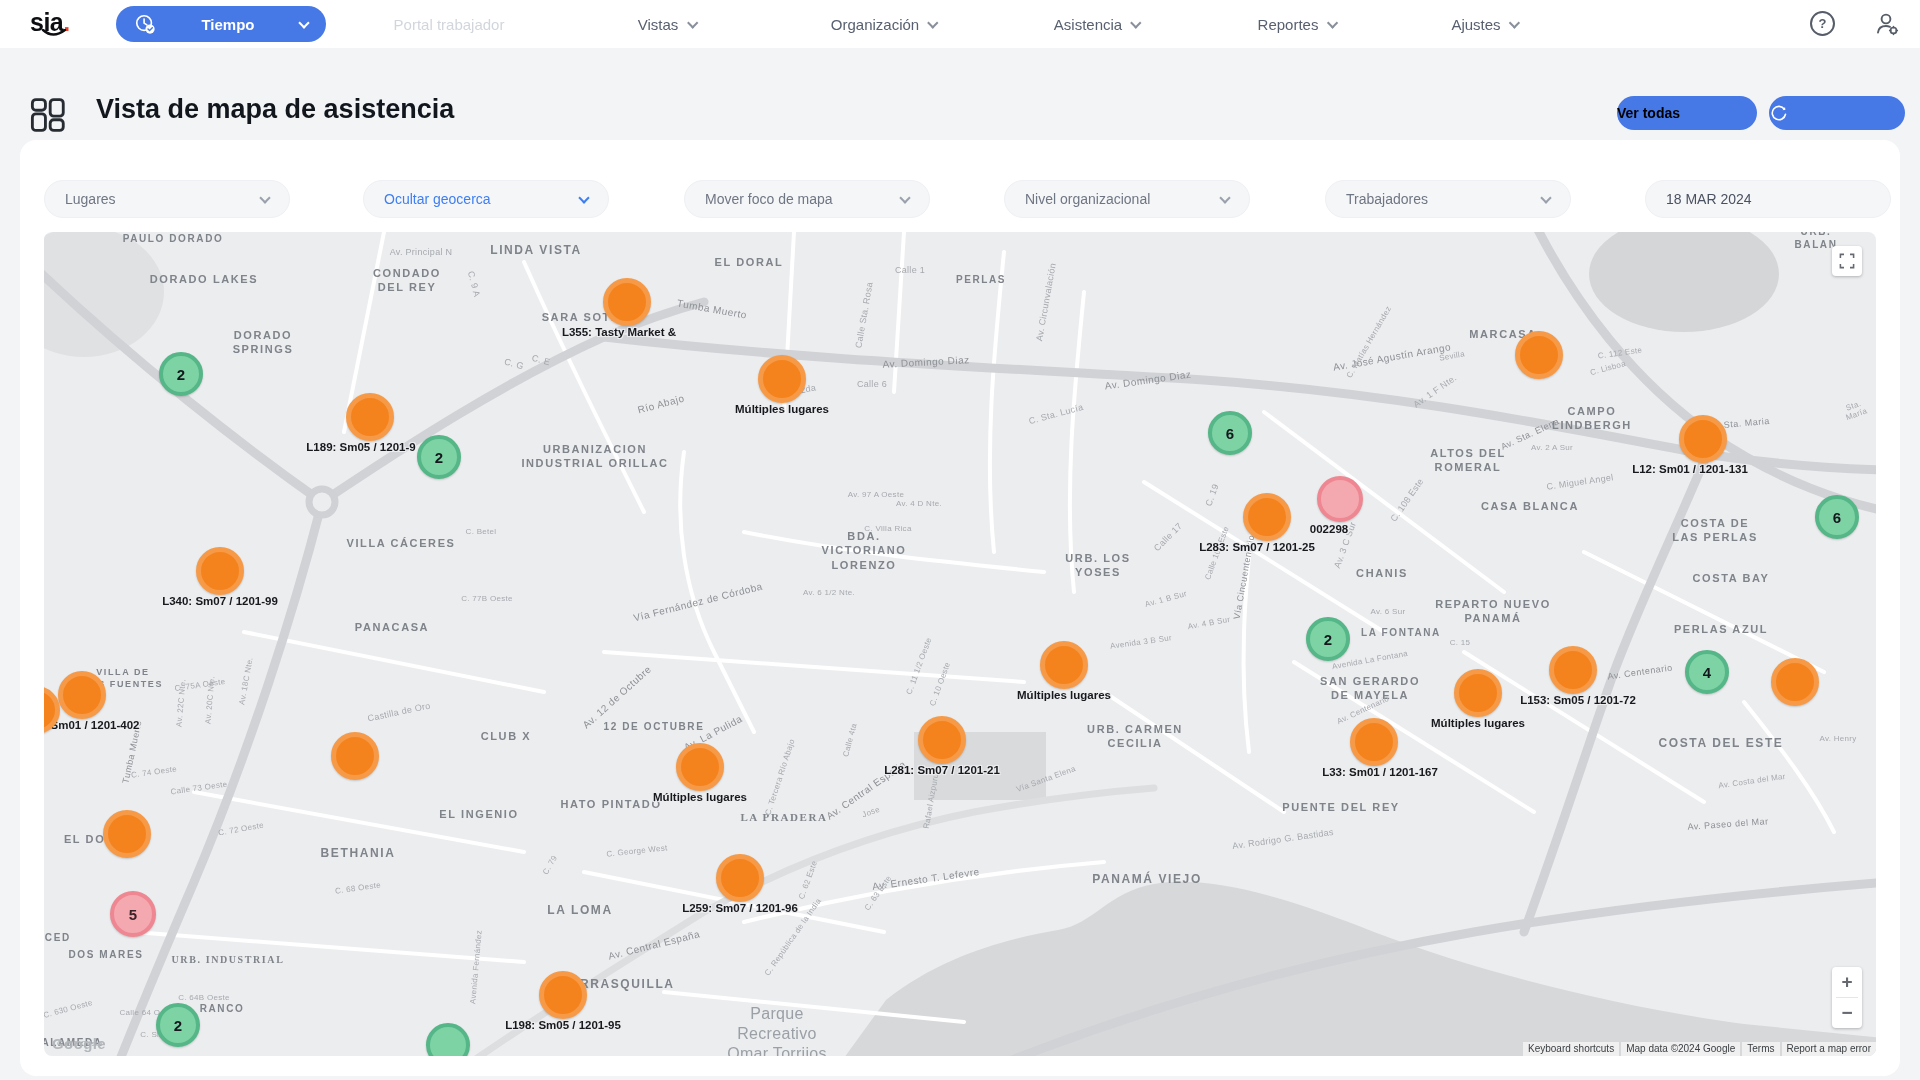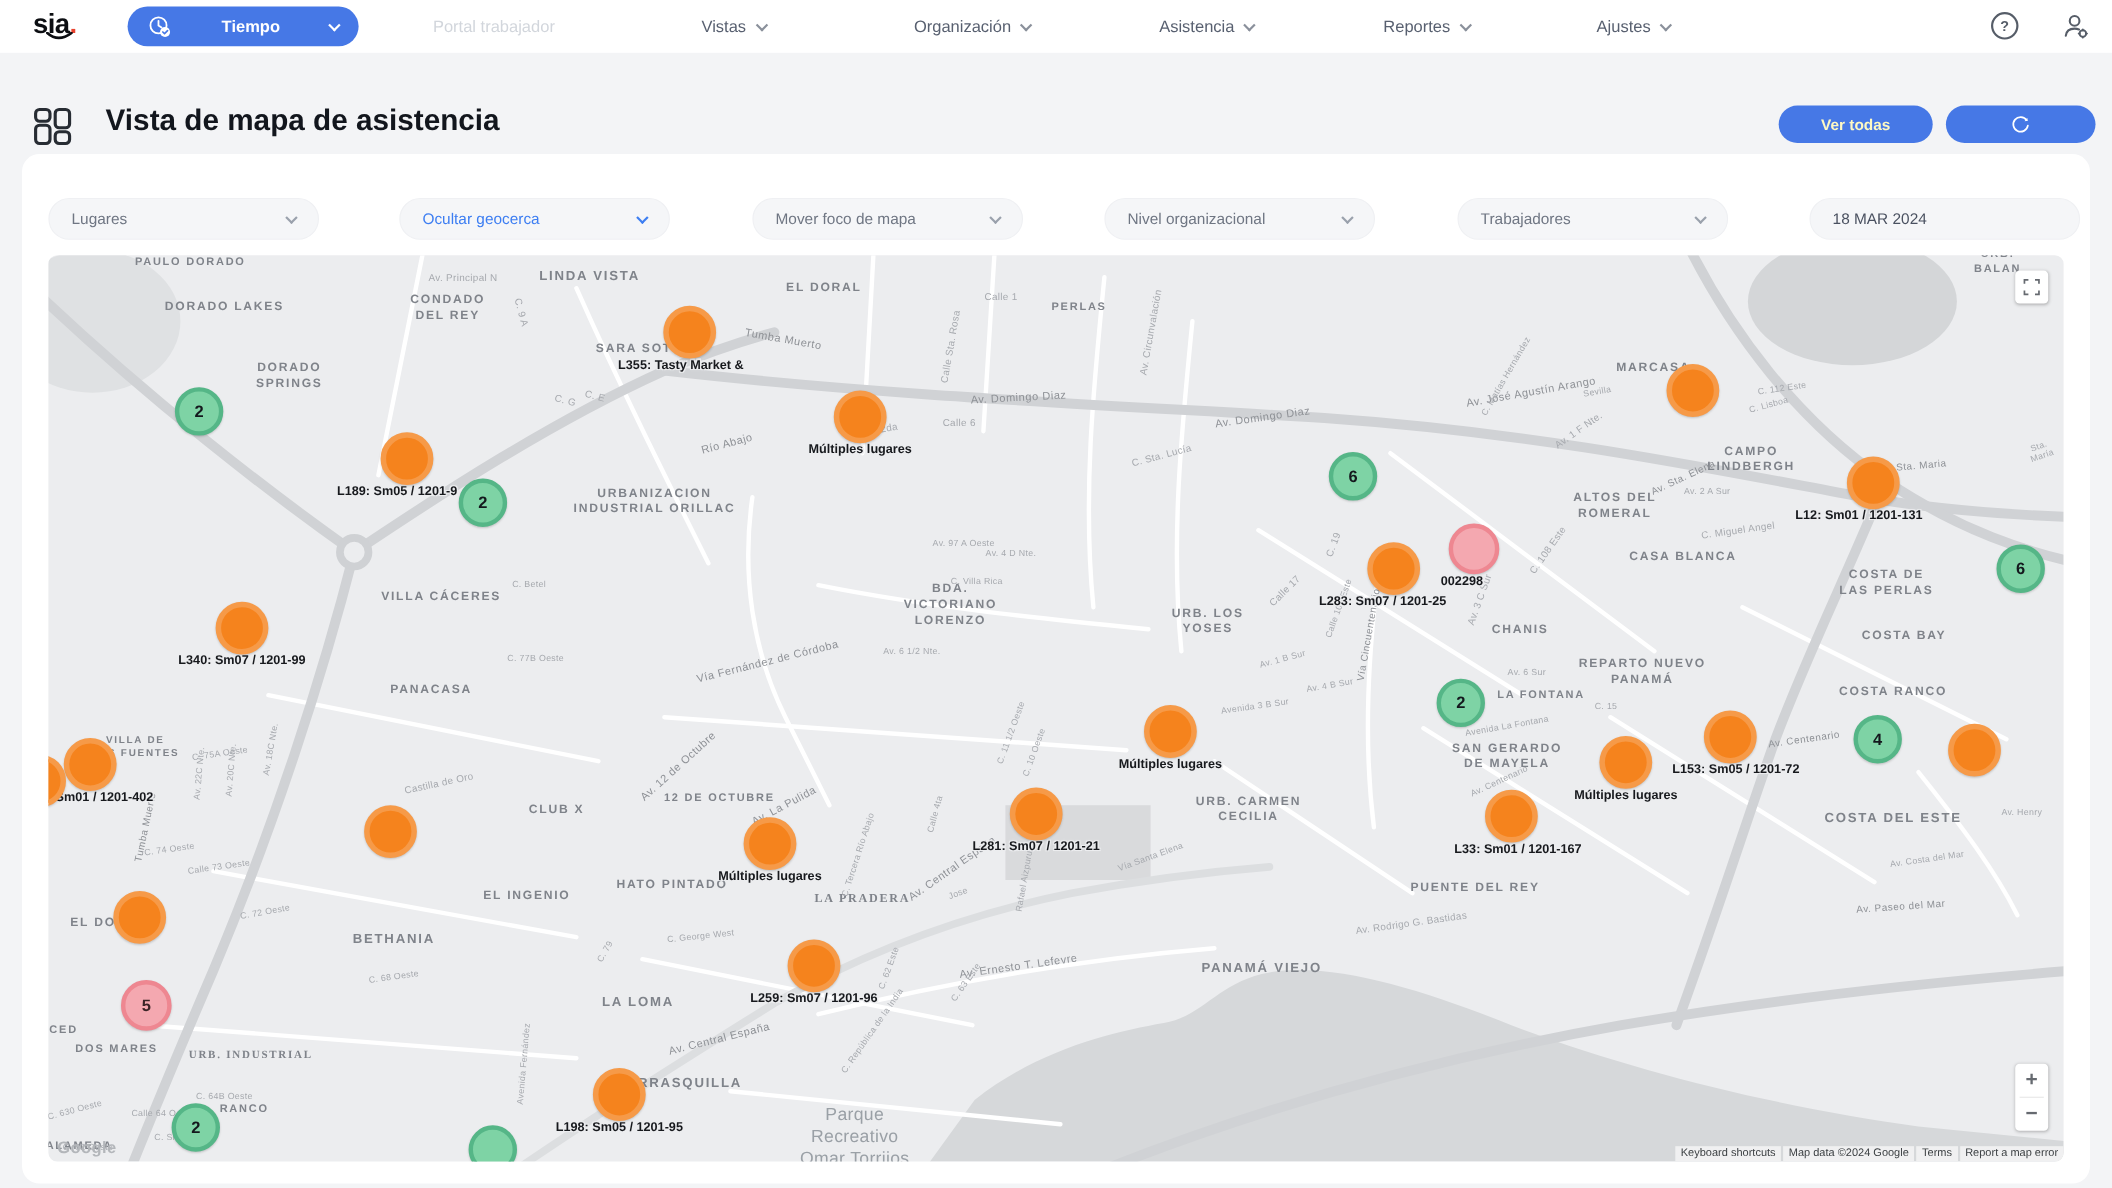--- a/index.html
+++ b/index.html
@@ -18,22 +18,22 @@
   .nav-item{position:absolute;top:0;height:48px;display:flex;align-items:center;gap:10px;
     transform:translateX(-50%);font-size:15px;color:#586070;cursor:pointer;white-space:nowrap;}
   .nav-item.muted{color:#d2d6dc;cursor:default;}
   .nav-item .chev{color:#8a909b;margin-top:-2px;}
   .icon-btn{position:absolute;top:11px;width:26px;height:26px;color:#565d68;cursor:pointer;}
   .help-circle{width:25px;height:25px;border:2px solid #565d68;border-radius:50%;display:flex;
     align-items:center;justify-content:center;font-size:13px;font-weight:700;}
   
   .pg-icon{position:absolute;left:30px;top:96px;}
   .pg-title{position:absolute;left:96px;top:94px;font-size:27px;font-weight:800;color:#12161d;}
-  .btn{position:absolute;top:96px;height:34px;border-radius:17px;background:#4678e6;color:#fef9c3;
-    display:flex;align-items:center;justify-content:center;font-size:14px;font-weight:600;cursor:pointer;}
+  .btn{position:absolute;top:96px;height:34px;border-radius:17px;background:#4678e6;color:#000000;
+    display:flex;align-items:center;justify-content:flex-start;font-size:14px;font-weight:600;cursor:pointer;}
   .btn.ver{left:1617px;width:140px;}
   .btn.refresh{left:1769px;width:136px;}
   
   .card{position:absolute;left:20px;top:140px;width:1880px;height:936px;background:#ffffff;border-radius:16px;}
   .pill{position:absolute;top:40px;width:246px;height:38px;border-radius:19px;background:#f5f6f8;
     border:1px solid #eff0f3;display:flex;align-items:center;padding:0 20px;font-size:14px;color:#6f7683;cursor:pointer;}
   .pill .lbl{flex:1;white-space:nowrap;overflow:hidden;}
   .pill .chev{color:#9aa1ac;}
   .pill.accent{color:#3d7ef2;}
   .pill.accent .chev{color:#3d7ef2;}
@@ -286,21 +286,21 @@
       <div class="ml loc" style="left: 1486px; top: 274px; transform: translate(-50%, -50%) rotate(0deg);">CASA BLANCA</div>
       <div class="ml loc" style="left: 1671px; top: 298px; transform: translate(-50%, -50%) rotate(0deg);">COSTA DE
 LAS PERLAS</div>
       <div class="ml loc" style="left: 1687px; top: 346px; transform: translate(-50%, -50%) rotate(0deg);">COSTA BAY</div>
       <div class="ml loc" style="left: 1338px; top: 341px; transform: translate(-50%, -50%) rotate(0deg);">CHANIS</div>
       <div class="ml loc" style="left: 1449px; top: 379px; transform: translate(-50%, -50%) rotate(0deg);">REPARTO NUEVO
 PANAMÁ</div>
       <div class="ml loc" style="left: 1357px; top: 400px; font-size: 10px; transform: translate(-50%, -50%) rotate(0deg);">LA FONTANA</div>
       <div class="ml loc" style="left: 1326px; top: 456px; transform: translate(-50%, -50%) rotate(0deg);">SAN GERARDO
 DE MAYELA</div>
-      <div class="ml loc" style="left: 1677px; top: 397px; transform: translate(-50%, -50%) rotate(0deg);">COSTA RANCO</div>
+      <div class="ml loc" style="left: 1677px; top: 397px; transform: translate(-50%, -50%) rotate(0deg);">PERLAS AZUL</div>
       <div class="ml loc" style="left: 1677px; top: 512px; font-size: 12px; transform: translate(-50%, -50%) rotate(0deg);">COSTA DEL ESTE</div>
       <div class="ml loc" style="left: 1091px; top: 504px; transform: translate(-50%, -50%) rotate(0deg);">URB. CARMEN
 CECILIA</div>
       <div class="ml loc" style="left: 1297px; top: 575px; transform: translate(-50%, -50%) rotate(0deg);">PUENTE DEL REY</div>
       <div class="ml loc" style="left: 1103px; top: 648px; font-size: 12px; transform: translate(-50%, -50%) rotate(0deg);">PANAMÁ VIEJO</div>
       <div class="ml loc" style="left: 740px; top: 585px; transform: translate(-50%, -50%) rotate(0deg); font-family: Liberation Serif, serif;">LA PRADERA</div>
       <div class="ml loc" style="left: 567px; top: 572px; transform: translate(-50%, -50%) rotate(0deg);">HATO PINTADO</div>
       <div class="ml loc" style="left: 435px; top: 582px; transform: translate(-50%, -50%) rotate(0deg);">EL INGENIO</div>
       <div class="ml loc" style="left: 314px; top: 622px; font-size: 12px; transform: translate(-50%, -50%) rotate(0deg);">BETHANIA</div>
       <div class="ml loc" style="left: 610px; top: 494px; font-size: 10px; transform: translate(-50%, -50%) rotate(0deg);">12 DE OCTUBRE</div>

